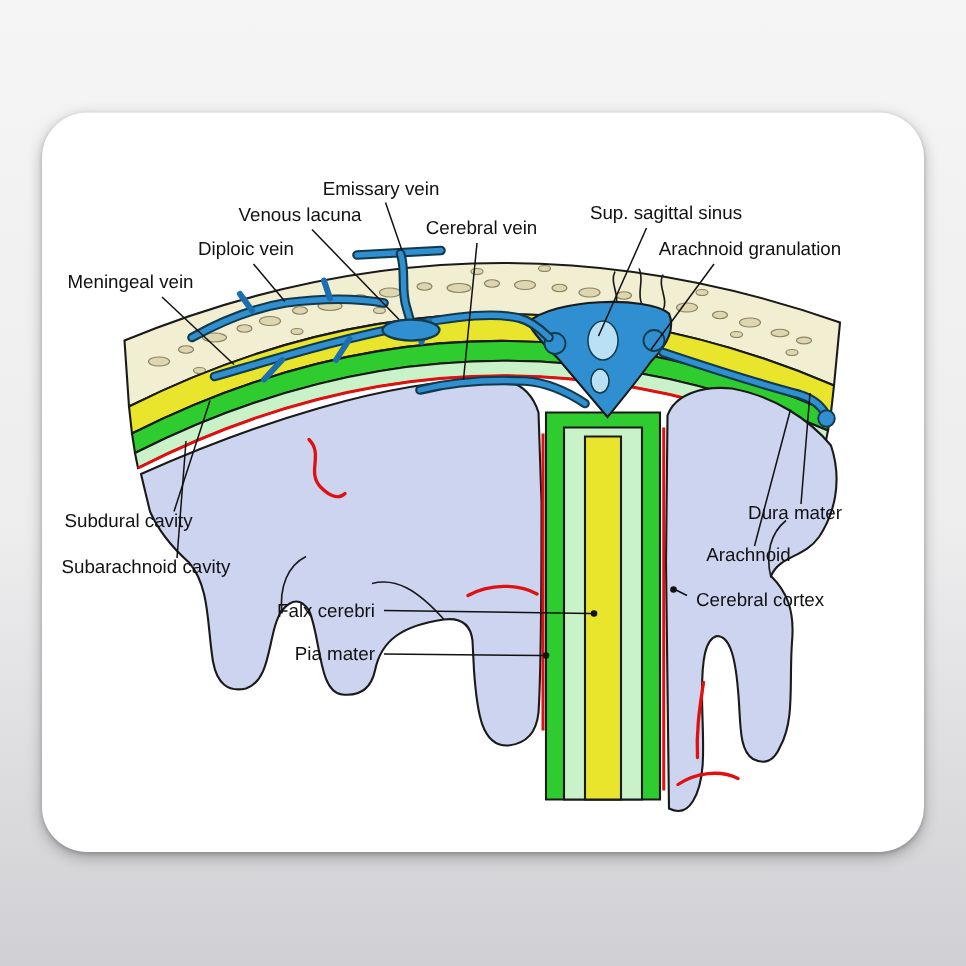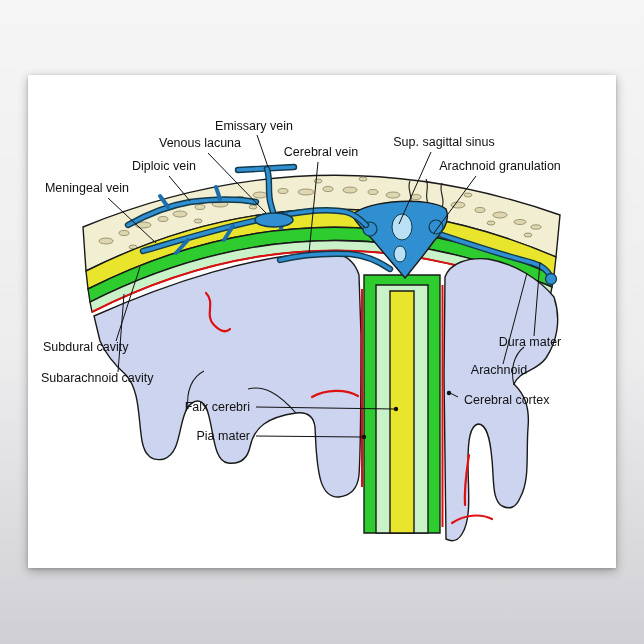--- a/index.html
+++ b/index.html
@@ -1,20 +1,20 @@
 <!DOCTYPE html>
 <html><head>
 <meta charset="utf-8">
 <style>
   html,body{margin:0;padding:0;}
   body{font-family:"Liberation Sans", sans-serif;}
   .scene{position:relative;width:644px;height:644px;overflow:hidden;
          background:linear-gradient(180deg,#f5f5f6 0%,#ededee 55%,#d0d0d4 100%);}
   .poster{position:absolute;left:28px;top:75px;width:588px;height:493px;background:#ffffff;
-          box-shadow:0 3px 10px rgba(0,0,0,.28), 0 1px 3px rgba(0,0,0,.18);}
+          box-shadow:0 3px 10px rgba(0,0,0,.28), 0 1px 3px rgba(0,0,0,.18);border-radius:30px;}
   svg{display:block;}
   .ol{stroke:#1a1a1a;stroke-width:1.4;}
   .thin{stroke:#1a1a1a;stroke-width:1.1;fill:none;}
   .vein-outline{fill:none;stroke:#123a4a;stroke-width:6.4;stroke-linecap:round;}
   .vein-core{fill:none;stroke:#2f8fd0;stroke-width:3.6;stroke-linecap:round;}
   .vein-branch{fill:none;stroke:#1b6fae;stroke-width:4;stroke-linecap:round;}
   .artery{fill:none;stroke:#e01010;stroke-width:2.2;stroke-linecap:round;}
   .pia{fill:none;stroke:#e01010;stroke-width:2;}
   .leader{stroke:#111111;stroke-width:1;}
   .lbl{font-size:12.5px;fill:#111111;}

